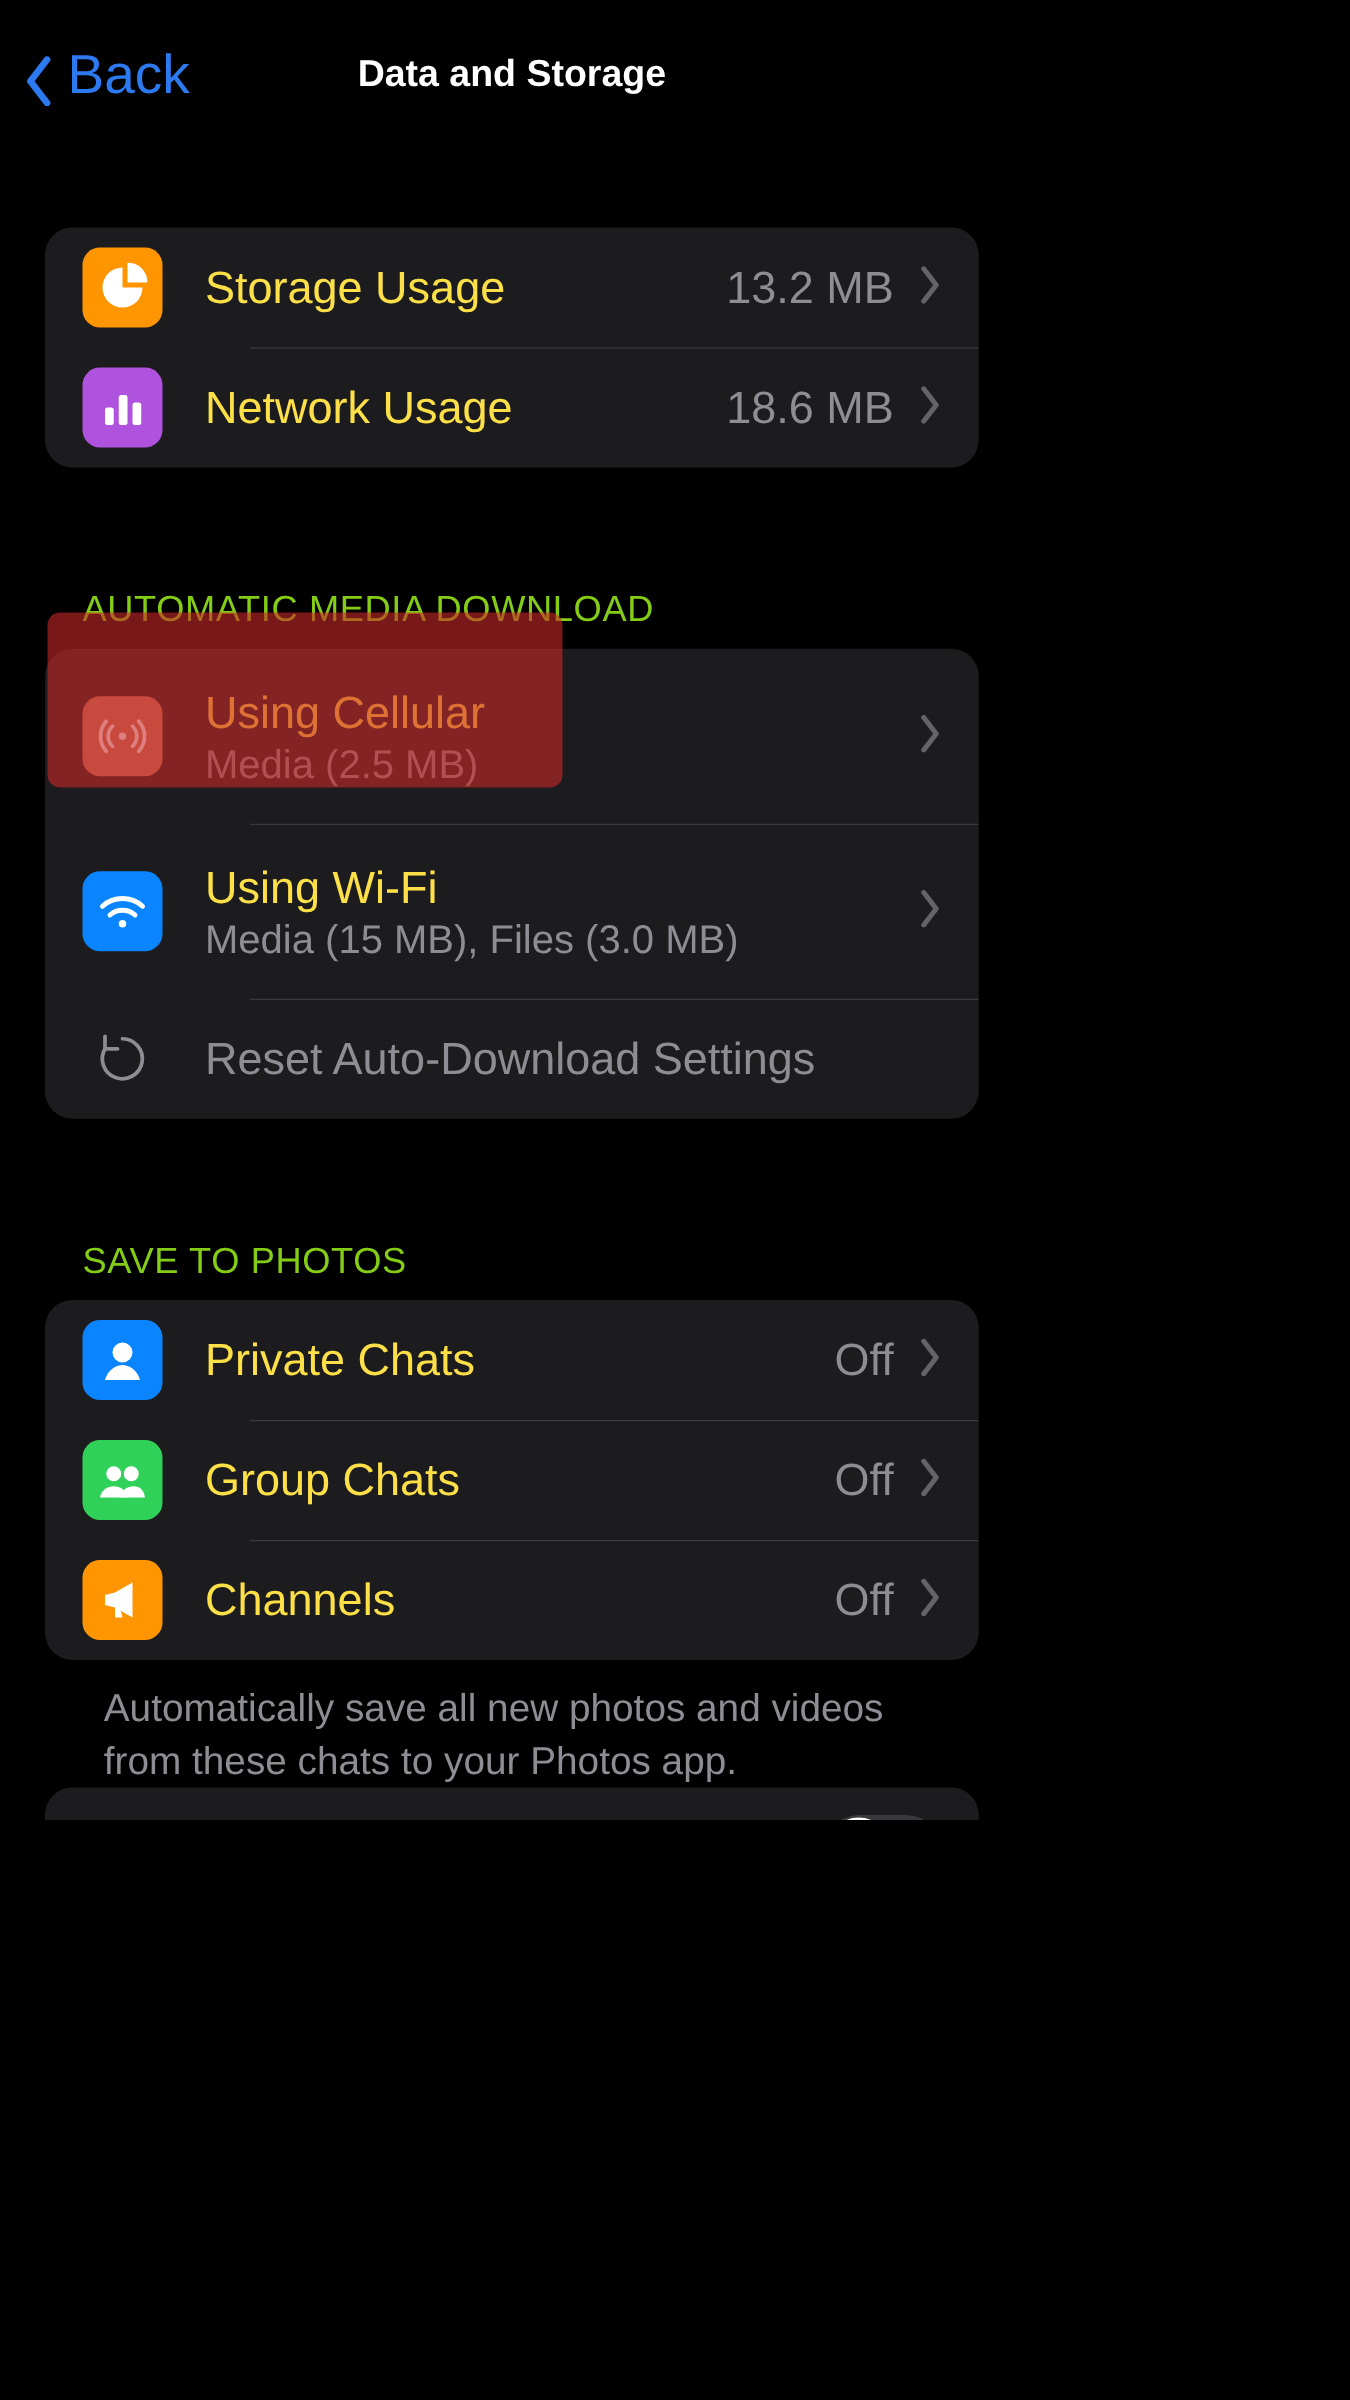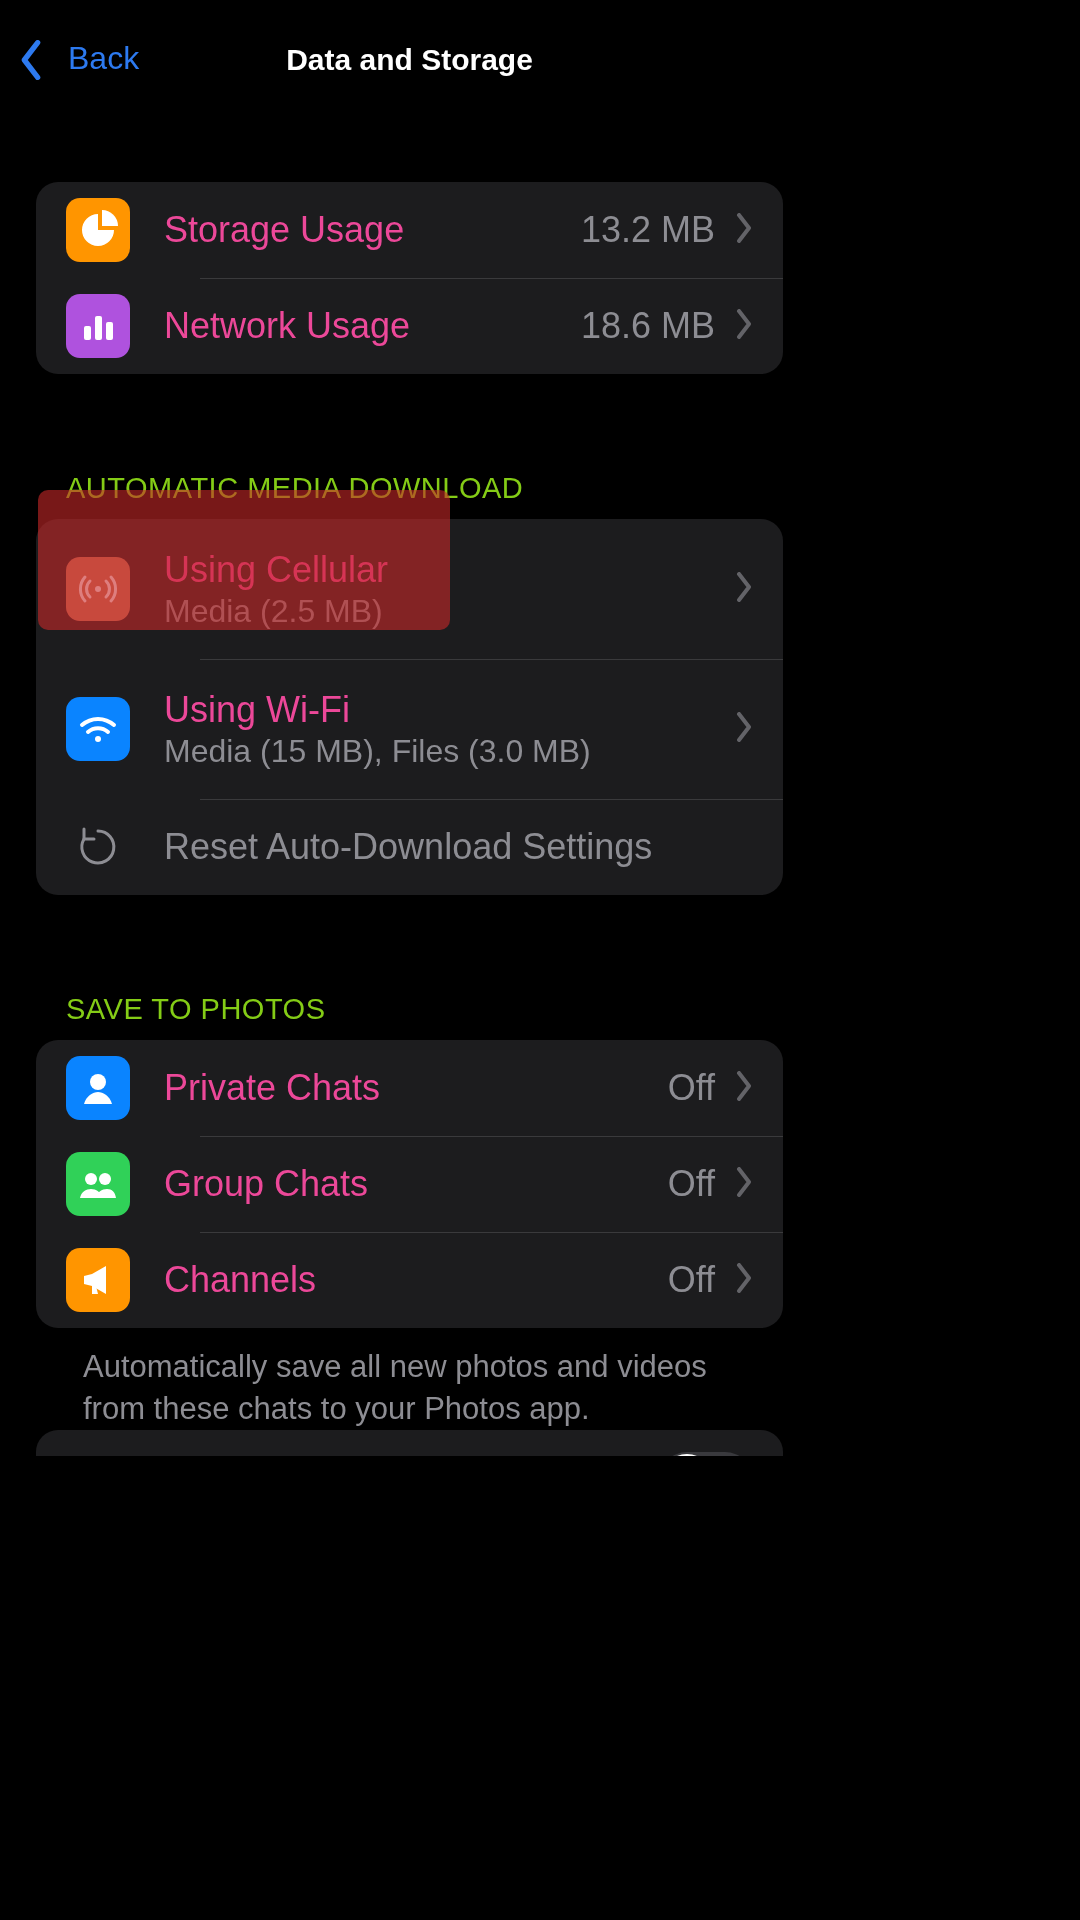--- a/index.html
+++ b/index.html
@@ -17,24 +17,24 @@
     height: 120px;
     display: flex;
     align-items: center;
     justify-content: center;
     position: relative;
   }
   .back {
     position: absolute;
     left: 18px;
     display: flex;
-    align-items: flex-start;
-    gap: 24px;
+    align-items: flex-end;
+    gap: 10px;
     color: #2d7af0;
-    font-size: 32px;
+    font-size: 44px;
     font-weight: 400;
   }
   .back svg { width: 26px; height: 40px; }
   .title {
     font-size: 30px;
     font-weight: 600;
   }
   
   .section-header {
     color: #84cc16;
@@ -74,21 +74,21 @@
     align-items: center;
     justify-content: center;
   }
   .row-body {
     flex: 1;
     display: flex;
     align-items: center;
     min-width: 0;
   }
   .row-main { flex: 1; min-width: 0; }
-  .row-title { font-size: 36px; font-weight: 400; color: #ec4899; }
+  .row-title { font-size: 36px; font-weight: 400; color: #fde047; }
   .row-sub   { font-size: 32px; color: #8d8d93; margin-top: 2px; }
   .row-value { font-size: 36px; color: #8d8d93; }
   .chevron {
     margin-left: 20px;
     flex: none;
   }
   .chevron svg { width: 18px; height: 30px; stroke: #636368; }
   .row-tall { min-height: 140px; }
   .row-nosub .row-title {  }
   .row.noicon .icon-slot { background: none; }

